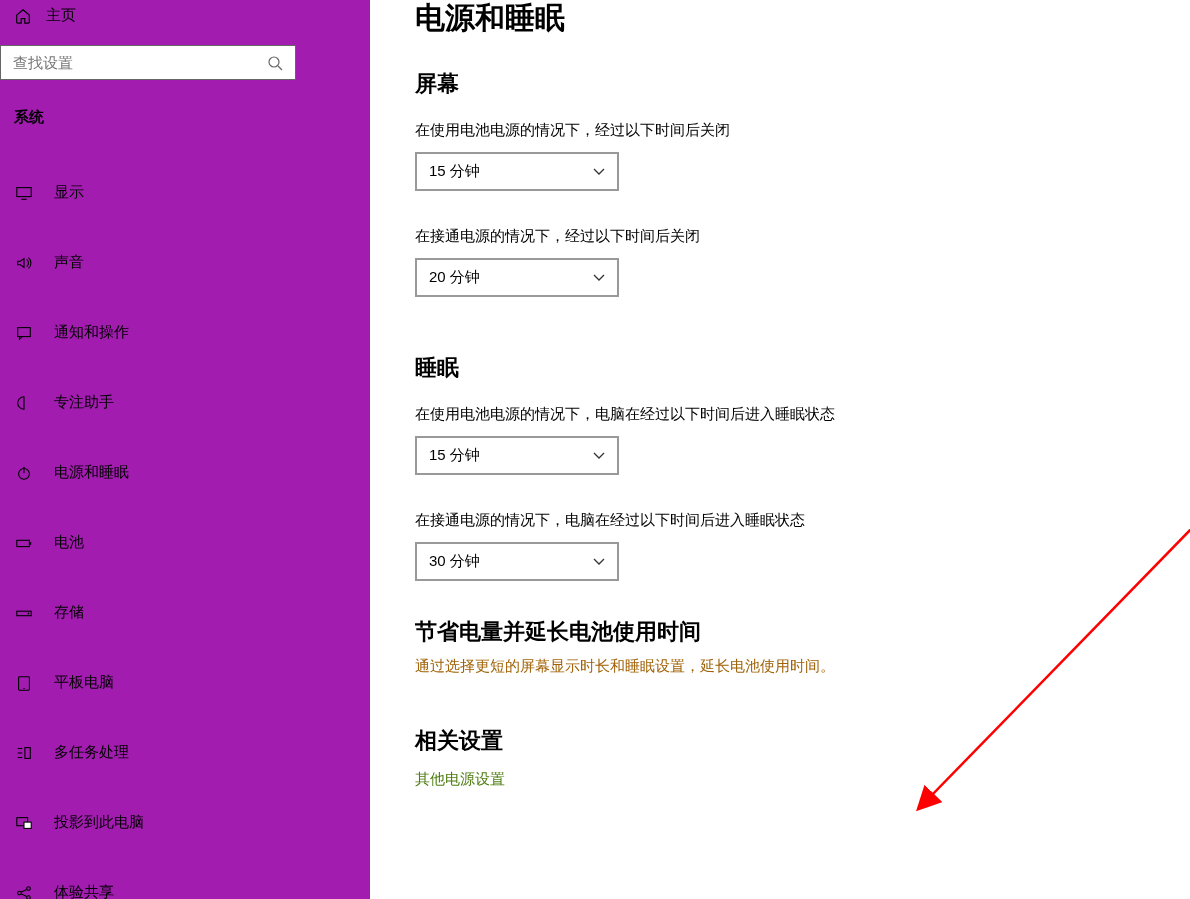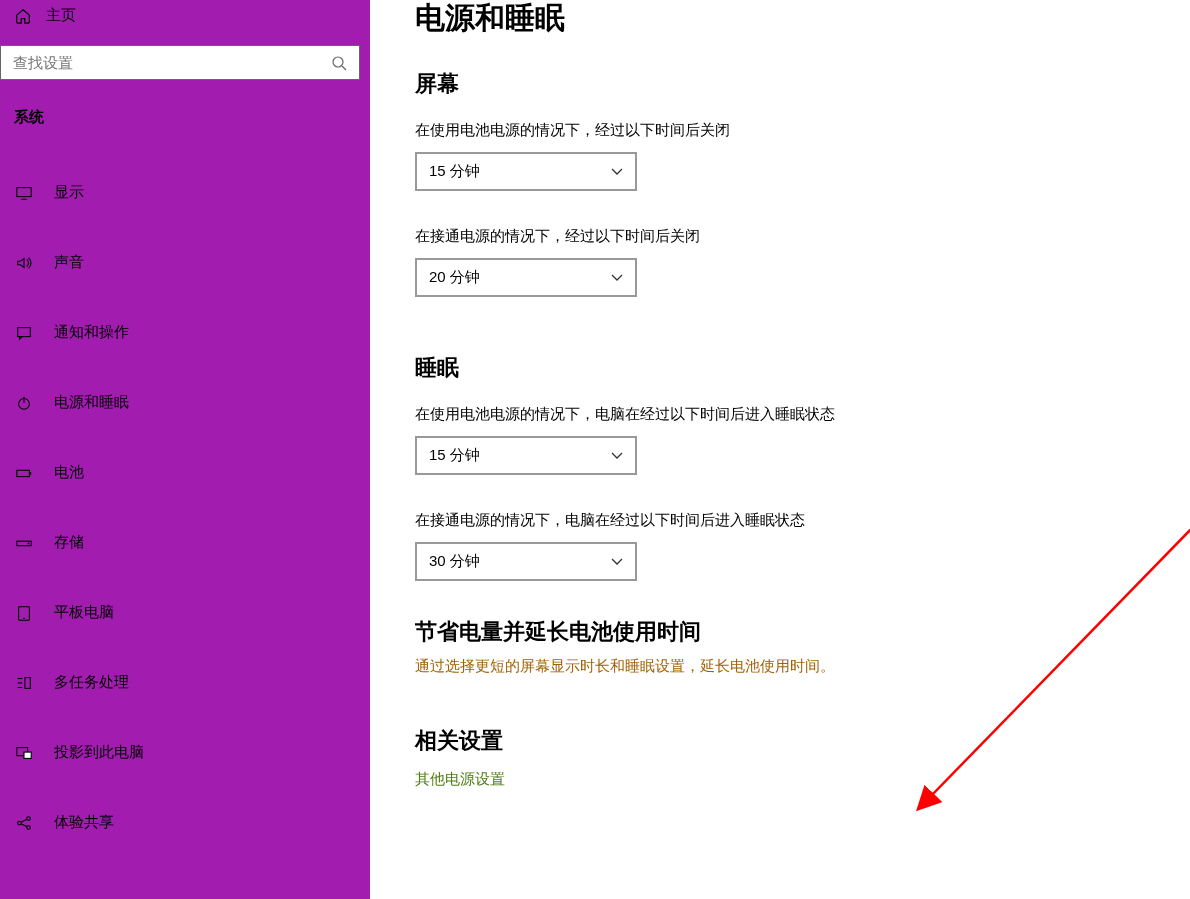--- a/index.html
+++ b/index.html
@@ -28,21 +28,21 @@
       font-size: 15px;
       cursor: pointer;
     }
     .home-link .icon {
       width: 18px;
       height: 18px;
       margin-right: 14px;
     }
     .search-box {
       margin: 14px 0 0 0;
-      width: 360px;
+      width: 296px;
       border: 1px solid #666;
       background: #fff;
       display: flex;
       align-items: center;
       padding: 8px 12px;
     }
     .search-box input {
       flex: 1;
       border: none;
       outline: none;
@@ -93,21 +93,21 @@
       font-weight: 600;
       margin-bottom: 22px;
       margin-top: 4px;
     }
     .setting-label {
       font-size: 15px;
       margin-bottom: 12px;
       color: #000;
     }
     .dropdown {
-      width: 222px;
+      width: 204px;
       border: 2px solid #999;
       background: #fff;
       padding: 8px 12px;
       display: flex;
       align-items: center;
       justify-content: space-between;
       cursor: pointer;
       margin-bottom: 36px;
       font-size: 15px;
     }
@@ -194,20 +194,28 @@
       <span>声音</span>
     </li>
     <li class="nav-item">
       <span class="icon">
         <svg viewBox="0 0 20 20" width="18" height="18">
             <rect x="3" y="4" width="14" height="10" fill="none" stroke="#000" stroke-width="1.2"></rect>
             <path d="M8 14l-3 3v-3" fill="none" stroke="#000" stroke-width="1.2"></path>
           </svg>
       </span>
       <span>通知和操作</span>
+    </li>
+    <li class="nav-item">
+      <span class="icon">
+        <svg viewBox="0 0 20 20" width="18" height="18">
+            <path d="M10 3a7 7 0 0 0 0 14z" fill="none" stroke="#000" stroke-width="1.2"></path>
+          </svg>
+      </span>
+      <span>专注助手</span>
     </li>
     <li class="nav-item">
       <span class="icon">
         <svg viewBox="0 0 20 20" width="18" height="18">
             <circle cx="10" cy="11" r="6" fill="none" stroke="#000" stroke-width="1.2"></circle>
             <line x1="10" y1="3" x2="10" y2="10" stroke="#000" stroke-width="1.2"></line>
           </svg>
       </span>
       <span>电源和睡眠</span>
     </li>

